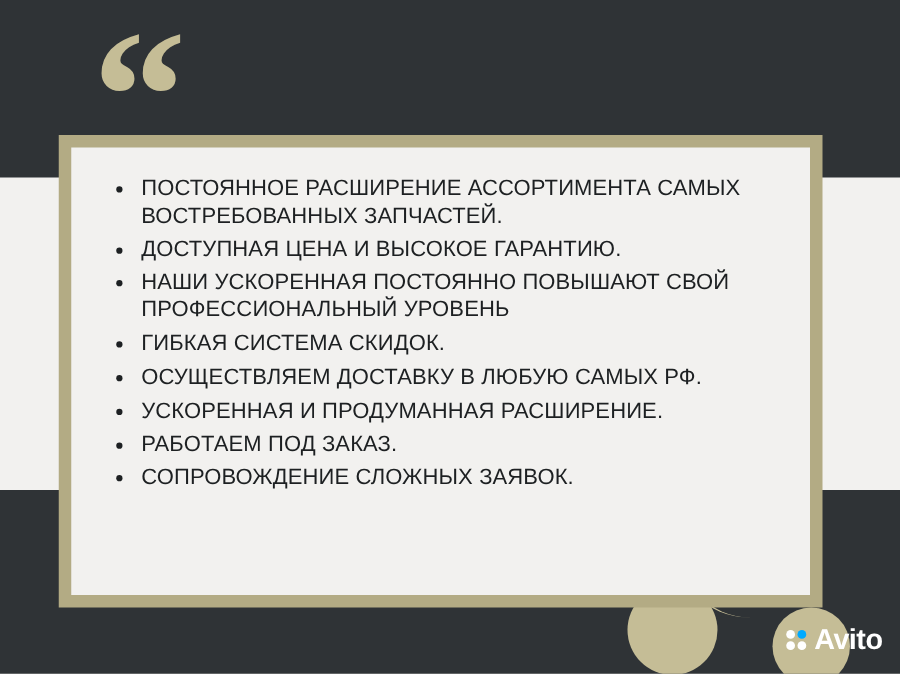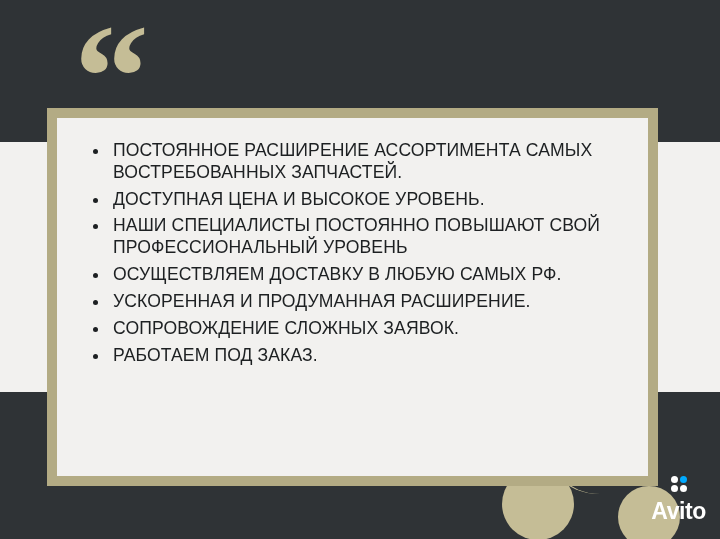--- a/index.html
+++ b/index.html
@@ -105,21 +105,20 @@
     background: #1d2022;
   }
   
   .watermark {
     position: absolute;
     right: 14px;
     bottom: 14px;
     display: flex;
     align-items: center;
     gap: 6px;
-    flex-direction: column;
   }
   .wm-dots {
     display: grid;
     grid-template-columns: repeat(2, 7px);
     grid-template-rows: repeat(2, 7px);
     gap: 2px;
   }
   .wm-dots i {
     display: block;
     width: 7px;
@@ -150,26 +149,27 @@
     <div class="stem" style="left:96px; top:0px; width:60px; height:46px;"></div>
     <div class="stem" style="left:96px; top:0px; width:118px; height:64px; border-radius:0 0 0 90px;"></div>
     <div class="berry" style="left:62px; top:38px; width:72px; height:72px;"></div>
     <div class="berry" style="left:178px; top:56px; width:62px; height:62px;"></div>
   </div>
 
   <div class="card-outer">
     <div class="card-inner">
       <ul class="bullets">
         <li>ПОСТОЯННОЕ РАСШИРЕНИЕ АССОРТИМЕНТА САМЫХ ВОСТРЕБОВАННЫХ ЗАПЧАСТЕЙ.</li>
-        <li>ДОСТУПНАЯ ЦЕНА И ВЫСОКОЕ УРОВЕНЬ.</li>
-        <li>НАШИ СПЕЦИАЛИСТЫ ПОСТОЯННО ПОВЫШАЮТ СВОЙ ПРОФЕССИОНАЛЬНЫЙ УРОВЕНЬ</li>
+        <li>ДОСТУПНАЯ ЦЕНА И ВЫСОКОЕ ГАРАНТИЮ.</li>
+        <li>НАШИ УСКОРЕННАЯ ПОСТОЯННО ПОВЫШАЮТ СВОЙ ПРОФЕССИОНАЛЬНЫЙ УРОВЕНЬ</li>
+        <li>ГИБКАЯ СИСТЕМА СКИДОК.</li>
         <li>ОСУЩЕСТВЛЯЕМ ДОСТАВКУ В ЛЮБУЮ САМЫХ РФ.</li>
         <li>УСКОРЕННАЯ И ПРОДУМАННАЯ РАСШИРЕНИЕ.</li>
+        <li>РАБОТАЕМ ПОД ЗАКАЗ.</li>
         <li>СОПРОВОЖДЕНИЕ СЛОЖНЫХ ЗАЯВОК.</li>
-        <li>РАБОТАЕМ ПОД ЗАКАЗ.</li>
       </ul>
     </div>
   </div>
 
   <div class="watermark">
     <span class="wm-dots">
       <i></i>
       <i class="accent"></i>
       <i></i>
       <i></i>

